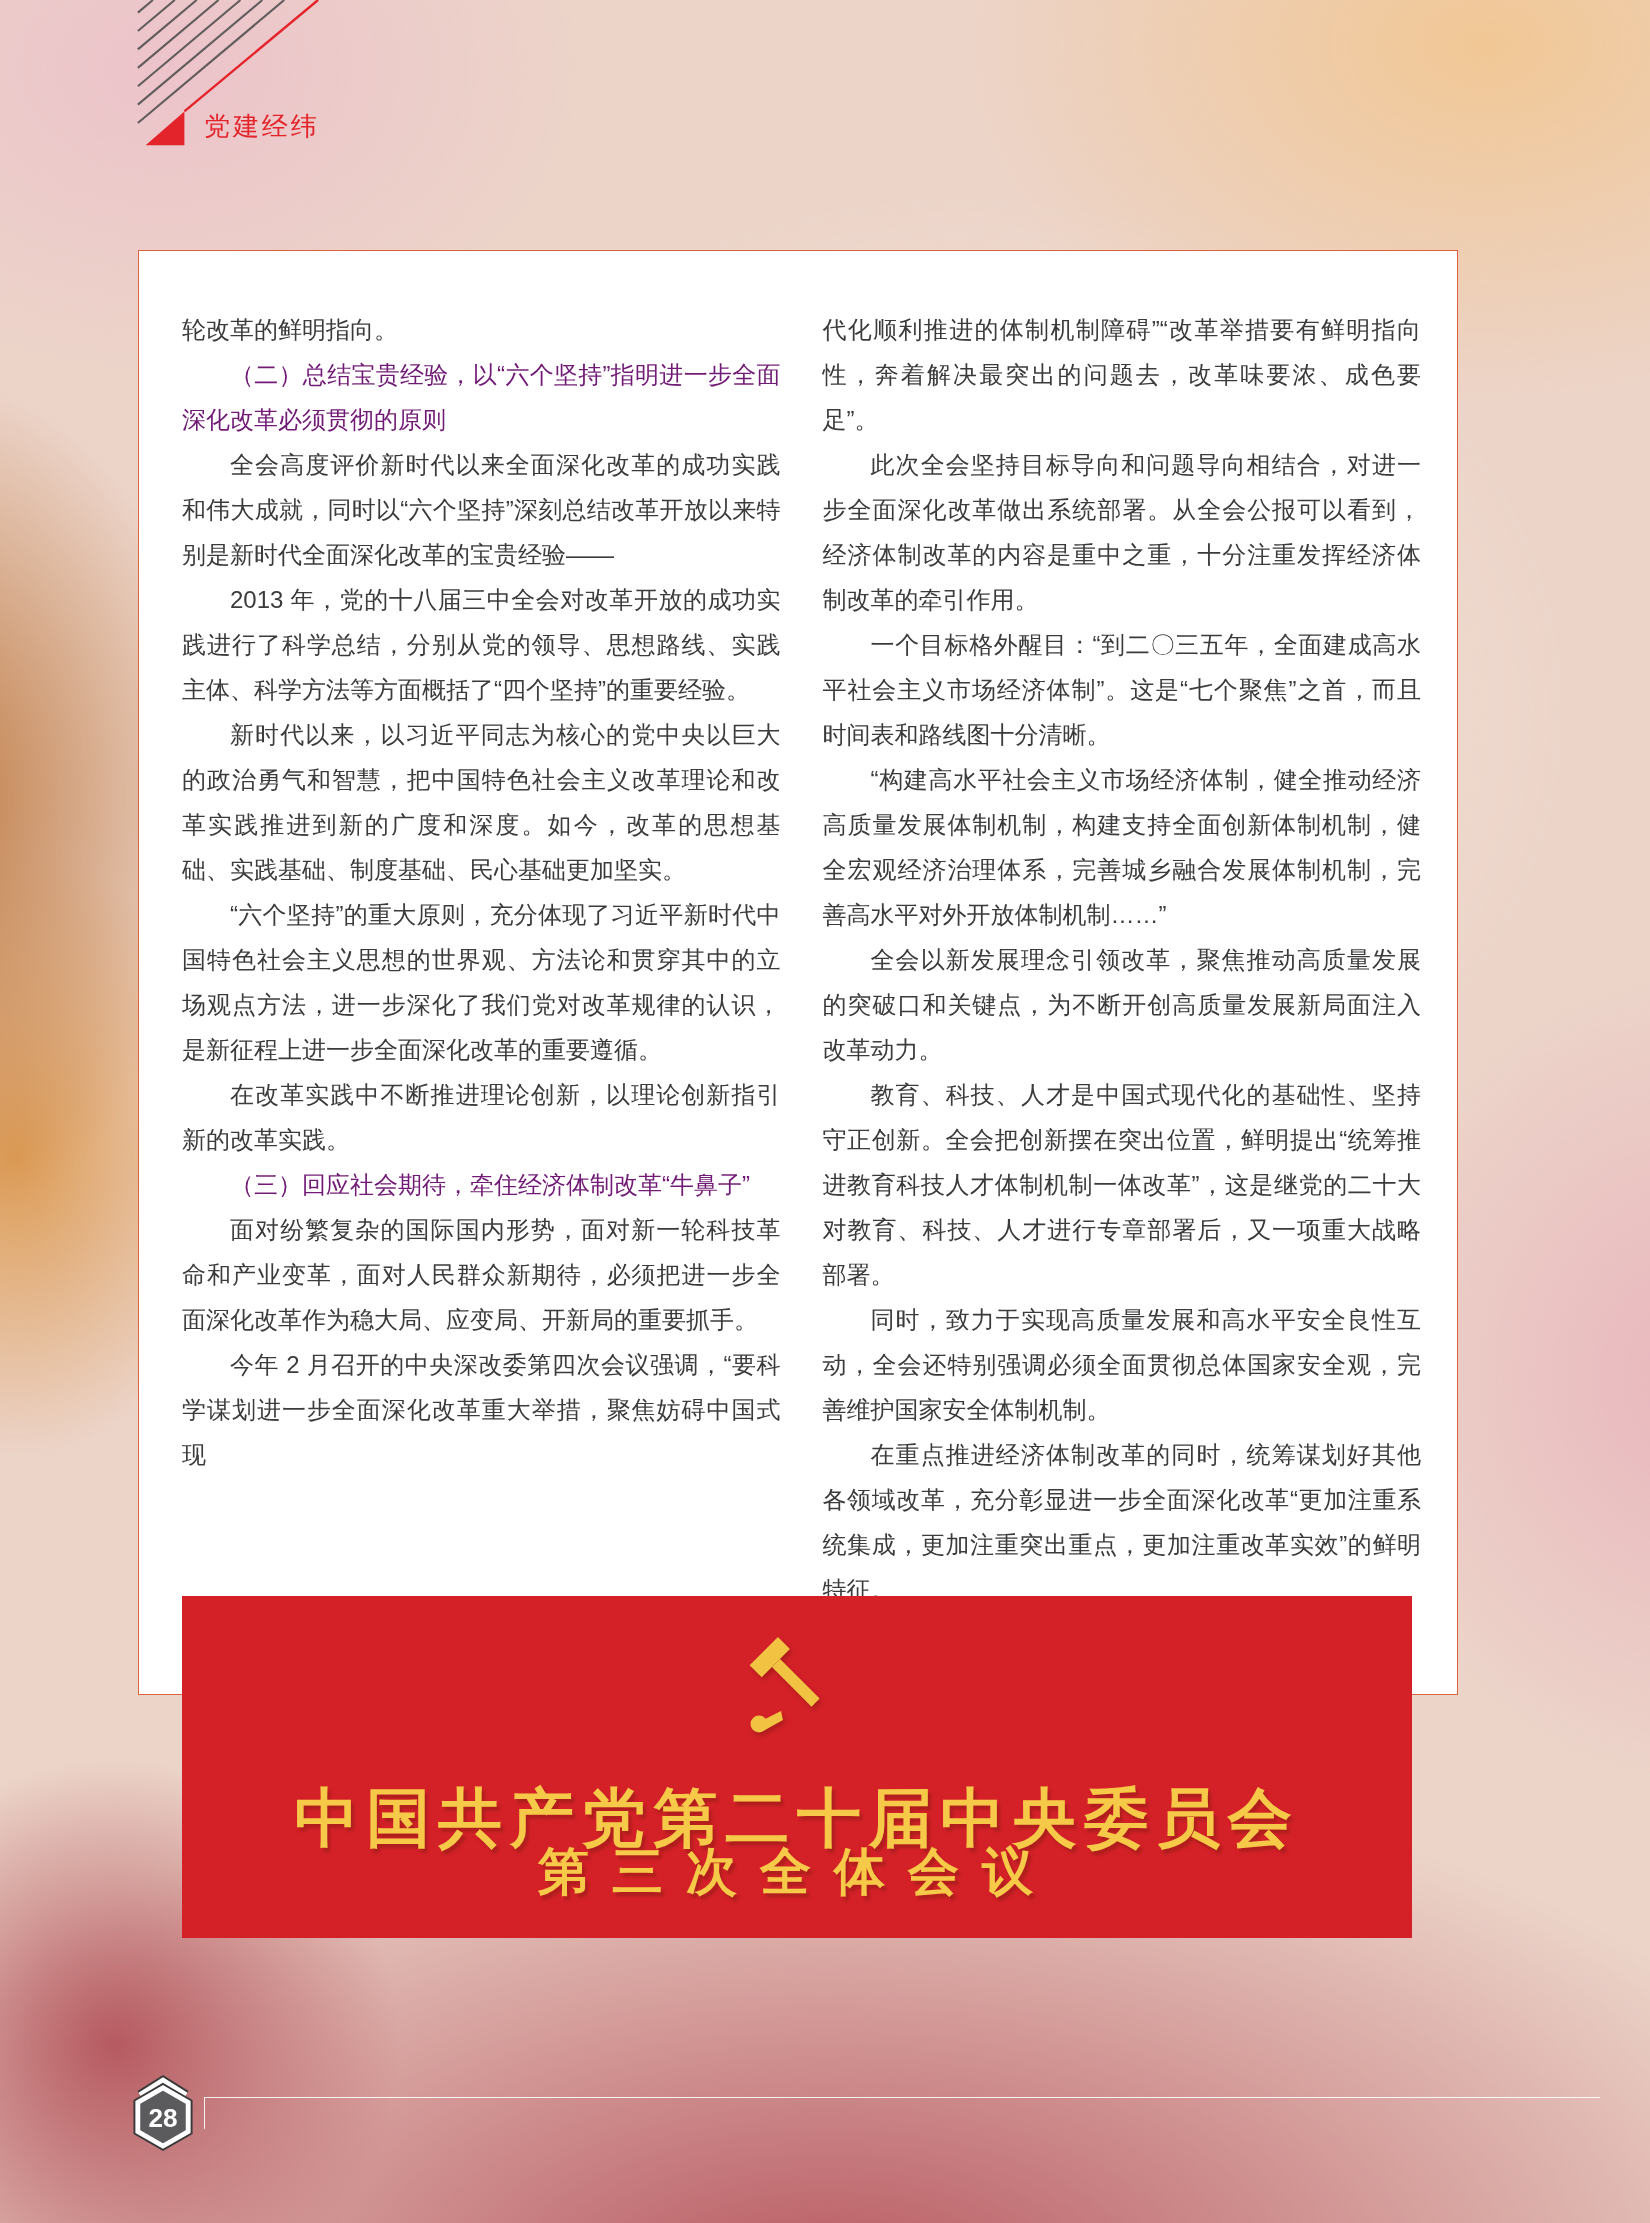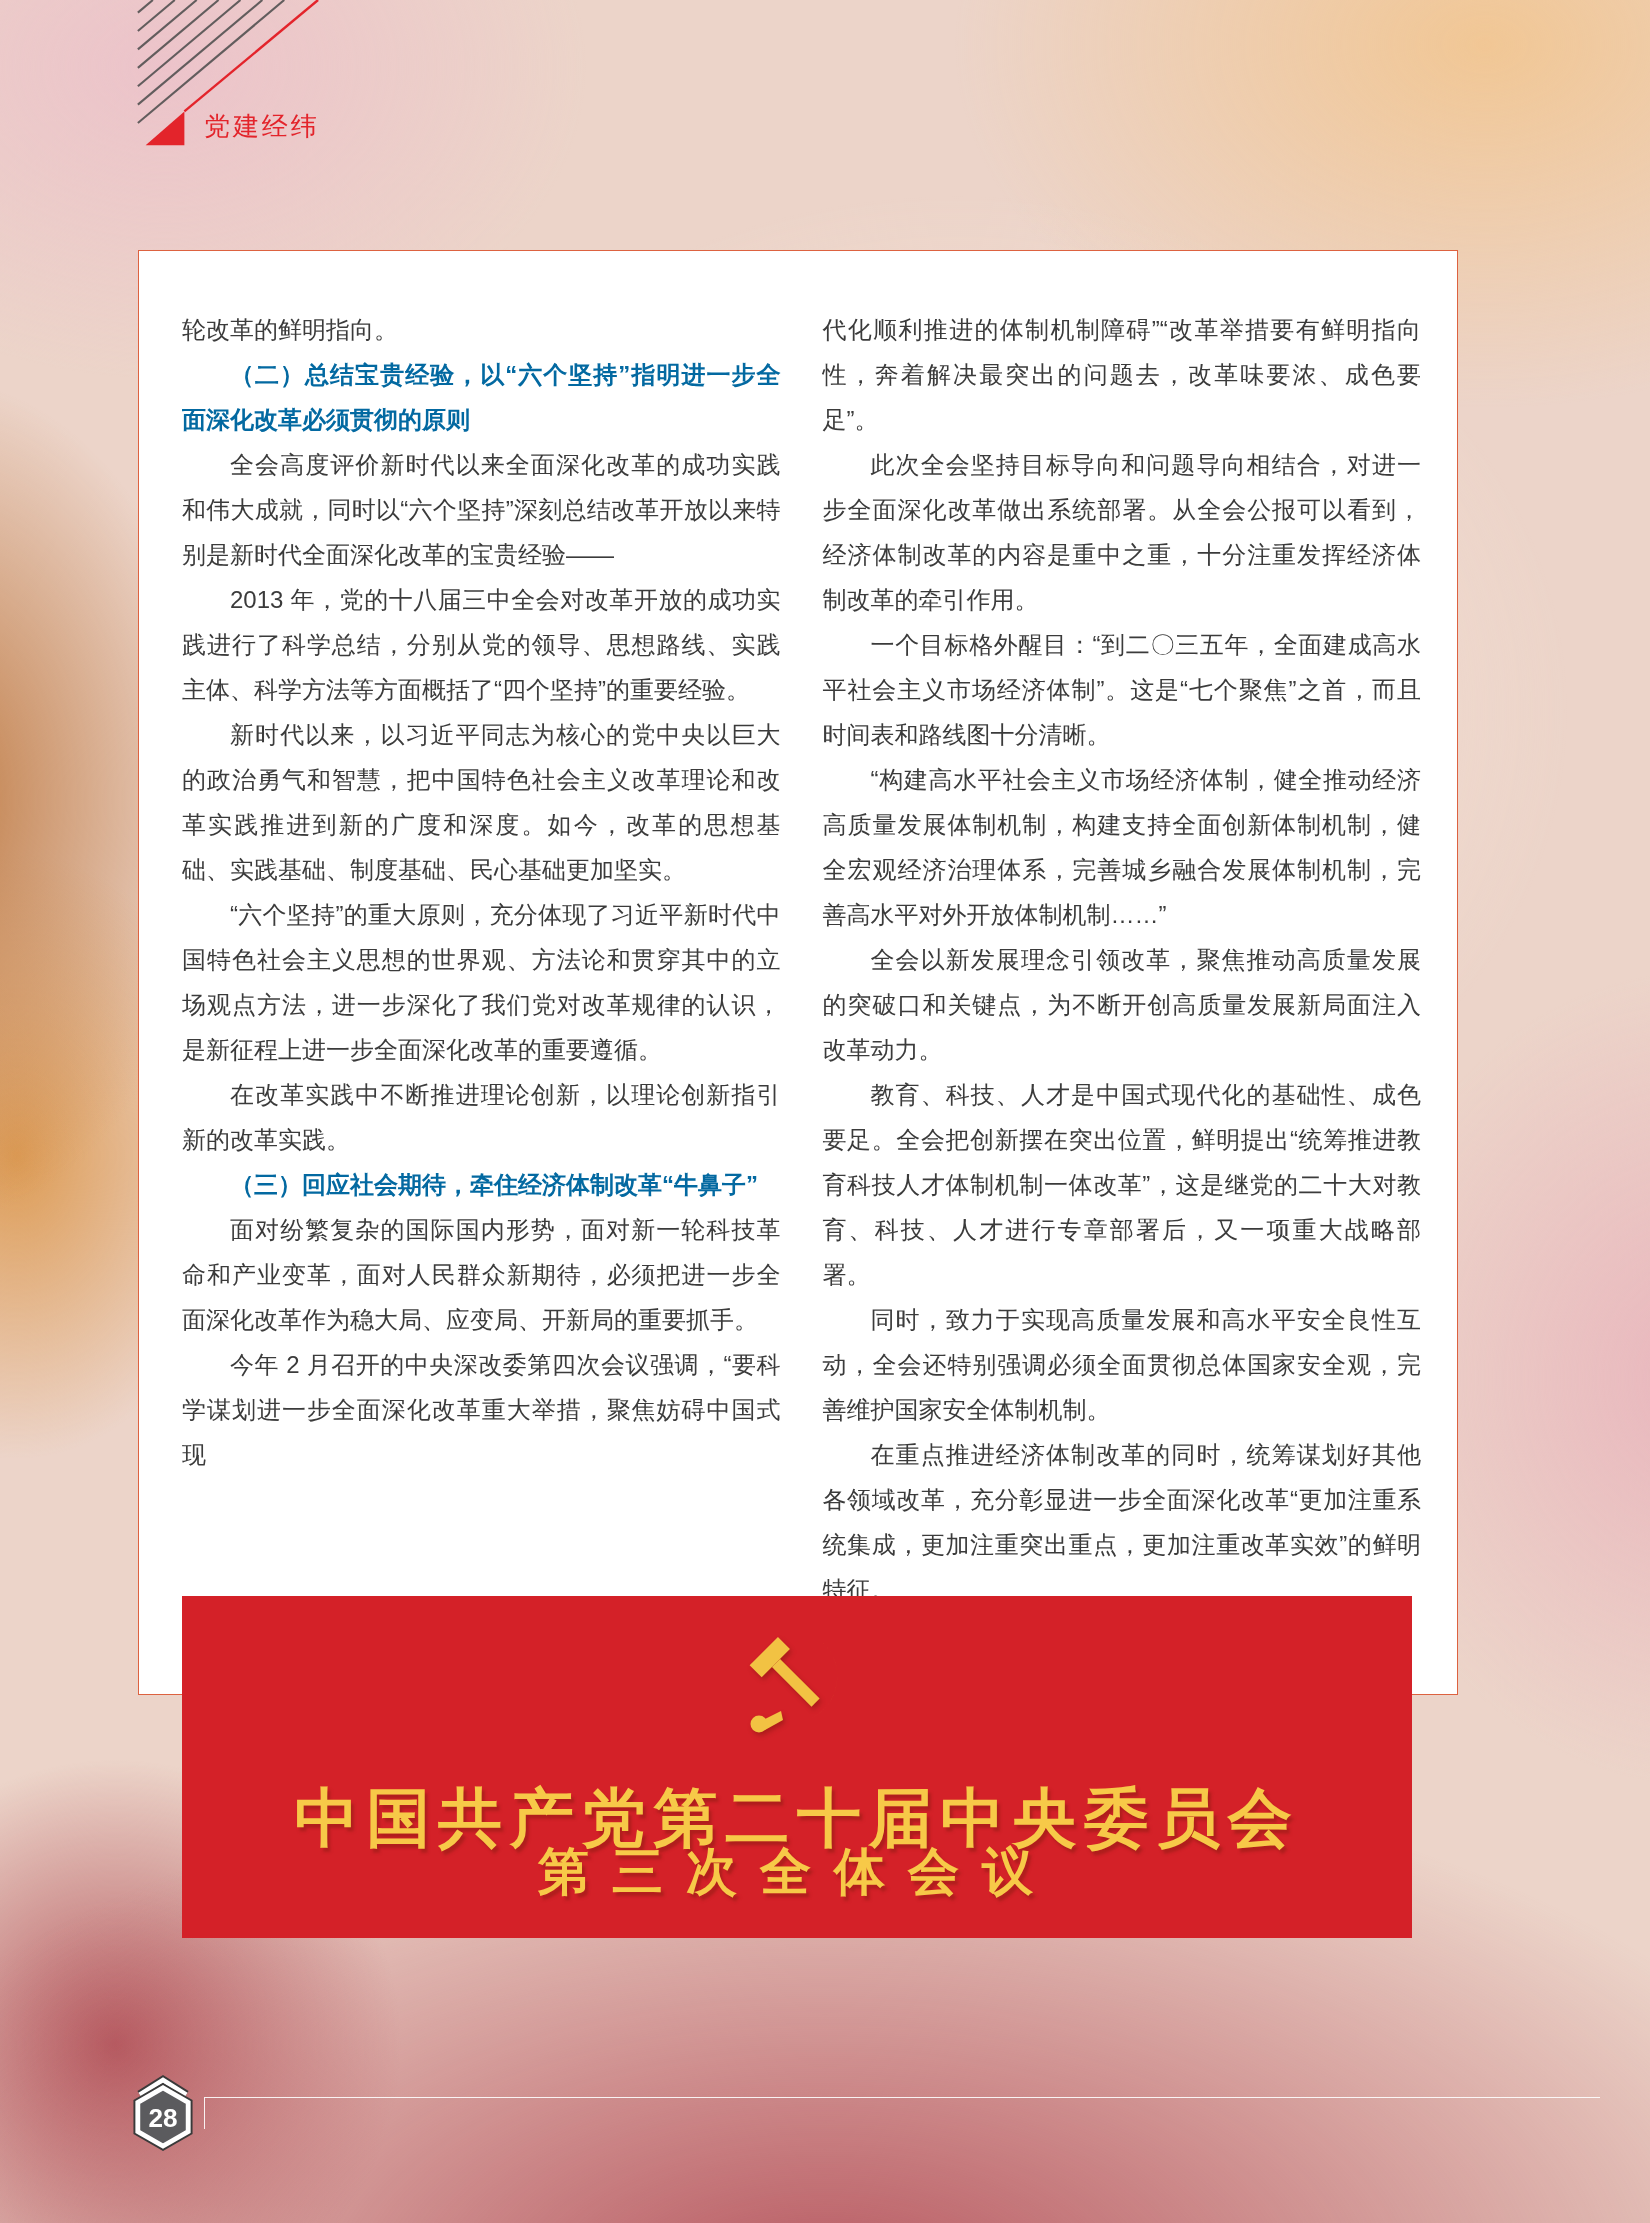--- a/index.html
+++ b/index.html
@@ -26,21 +26,21 @@
   
   .content-card{
     position:absolute;left:138px;top:250px;width:1320px;height:1445px;
     box-sizing:border-box;background:#ffffff;border:1.9px solid #dd6240;
   }
   .columns{display:flex;gap:42px;padding:56px 36px 0 43px;}
   .col{flex:1;min-width:0;font-size:24px;line-height:45px;color:#3b3b3b;}
   .para{margin:0;text-align:justify;text-indent:2em;
         font-family:"Liberation Sans","DejaVu Sans",sans-serif;}
   .para.continuation{text-indent:0;}
-  .para.heading{color:#0369a1;font-weight:bold;}
+  .para.heading{color:#701a75;font-weight:normal;}
   
   .banner{
     position:absolute;left:43px;top:1345px;width:1230px;height:342px;
     background:#d42128;text-align:center;overflow:hidden;
   }
   .emblem{
     position:absolute;left:50%;top:27px;margin-left:-60px;width:120px;height:120px;
     filter:drop-shadow(2.9px 3.9px 2.9px rgba(120,20,10,.45));
   }
   .banner-line{
@@ -90,21 +90,21 @@
         <p class="para body">面对纷繁复杂的国际国内形势，面对新一轮科技革命和产业变革，面对人民群众新期待，必须把进一步全面深化改革作为稳大局、应变局、开新局的重要抓手。</p>
         <p class="para body">今年 2 月召开的中央深改委第四次会议强调，“要科学谋划进一步全面深化改革重大举措，聚焦妨碍中国式现</p>
       </div>
     <div class="col">
 
     <p class="para continuation">代化顺利推进的体制机制障碍”“改革举措要有鲜明指向性，奔着解决最突出的问题去，改革味要浓、成色要足”。</p>
         <p class="para body">此次全会坚持目标导向和问题导向相结合，对进一步全面深化改革做出系统部署。从全会公报可以看到，经济体制改革的内容是重中之重，十分注重发挥经济体制改革的牵引作用。</p>
         <p class="para body">一个目标格外醒目：“到二〇三五年，全面建成高水平社会主义市场经济体制”。这是“七个聚焦”之首，而且时间表和路线图十分清晰。</p>
         <p class="para body">“构建高水平社会主义市场经济体制，健全推动经济高质量发展体制机制，构建支持全面创新体制机制，健全宏观经济治理体系，完善城乡融合发展体制机制，完善高水平对外开放体制机制……”</p>
         <p class="para body">全会以新发展理念引领改革，聚焦推动高质量发展的突破口和关键点，为不断开创高质量发展新局面注入改革动力。</p>
-        <p class="para body">教育、科技、人才是中国式现代化的基础性、成色要足。全会把创新摆在突出位置，鲜明提出“统筹推进教育科技人才体制机制一体改革”，这是继党的二十大对教育、科技、人才进行专章部署后，又一项重大战略部署。</p>
+        <p class="para body">教育、科技、人才是中国式现代化的基础性、坚持守正创新。全会把创新摆在突出位置，鲜明提出“统筹推进教育科技人才体制机制一体改革”，这是继党的二十大对教育、科技、人才进行专章部署后，又一项重大战略部署。</p>
         <p class="para body">同时，致力于实现高质量发展和高水平安全良性互动，全会还特别强调必须全面贯彻总体国家安全观，完善维护国家安全体制机制。</p>
         <p class="para body">在重点推进经济体制改革的同时，统筹谋划好其他各领域改革，充分彰显进一步全面深化改革“更加注重系统集成，更加注重突出重点，更加注重改革实效”的鲜明特征。</p>
       </div>
   </div>
 
   <div class="banner">
     <svg class="emblem" viewBox="0 0 120 120">
       <g fill="#f2c243">
         <path d="M 70 10 A 46 46 0 1 1 38 97 A 36 36 0 1 0 70 10 Z"></path>
         <path d="M 44 88 L 24 98 L 28 107 L 46 97 Z"></path>

